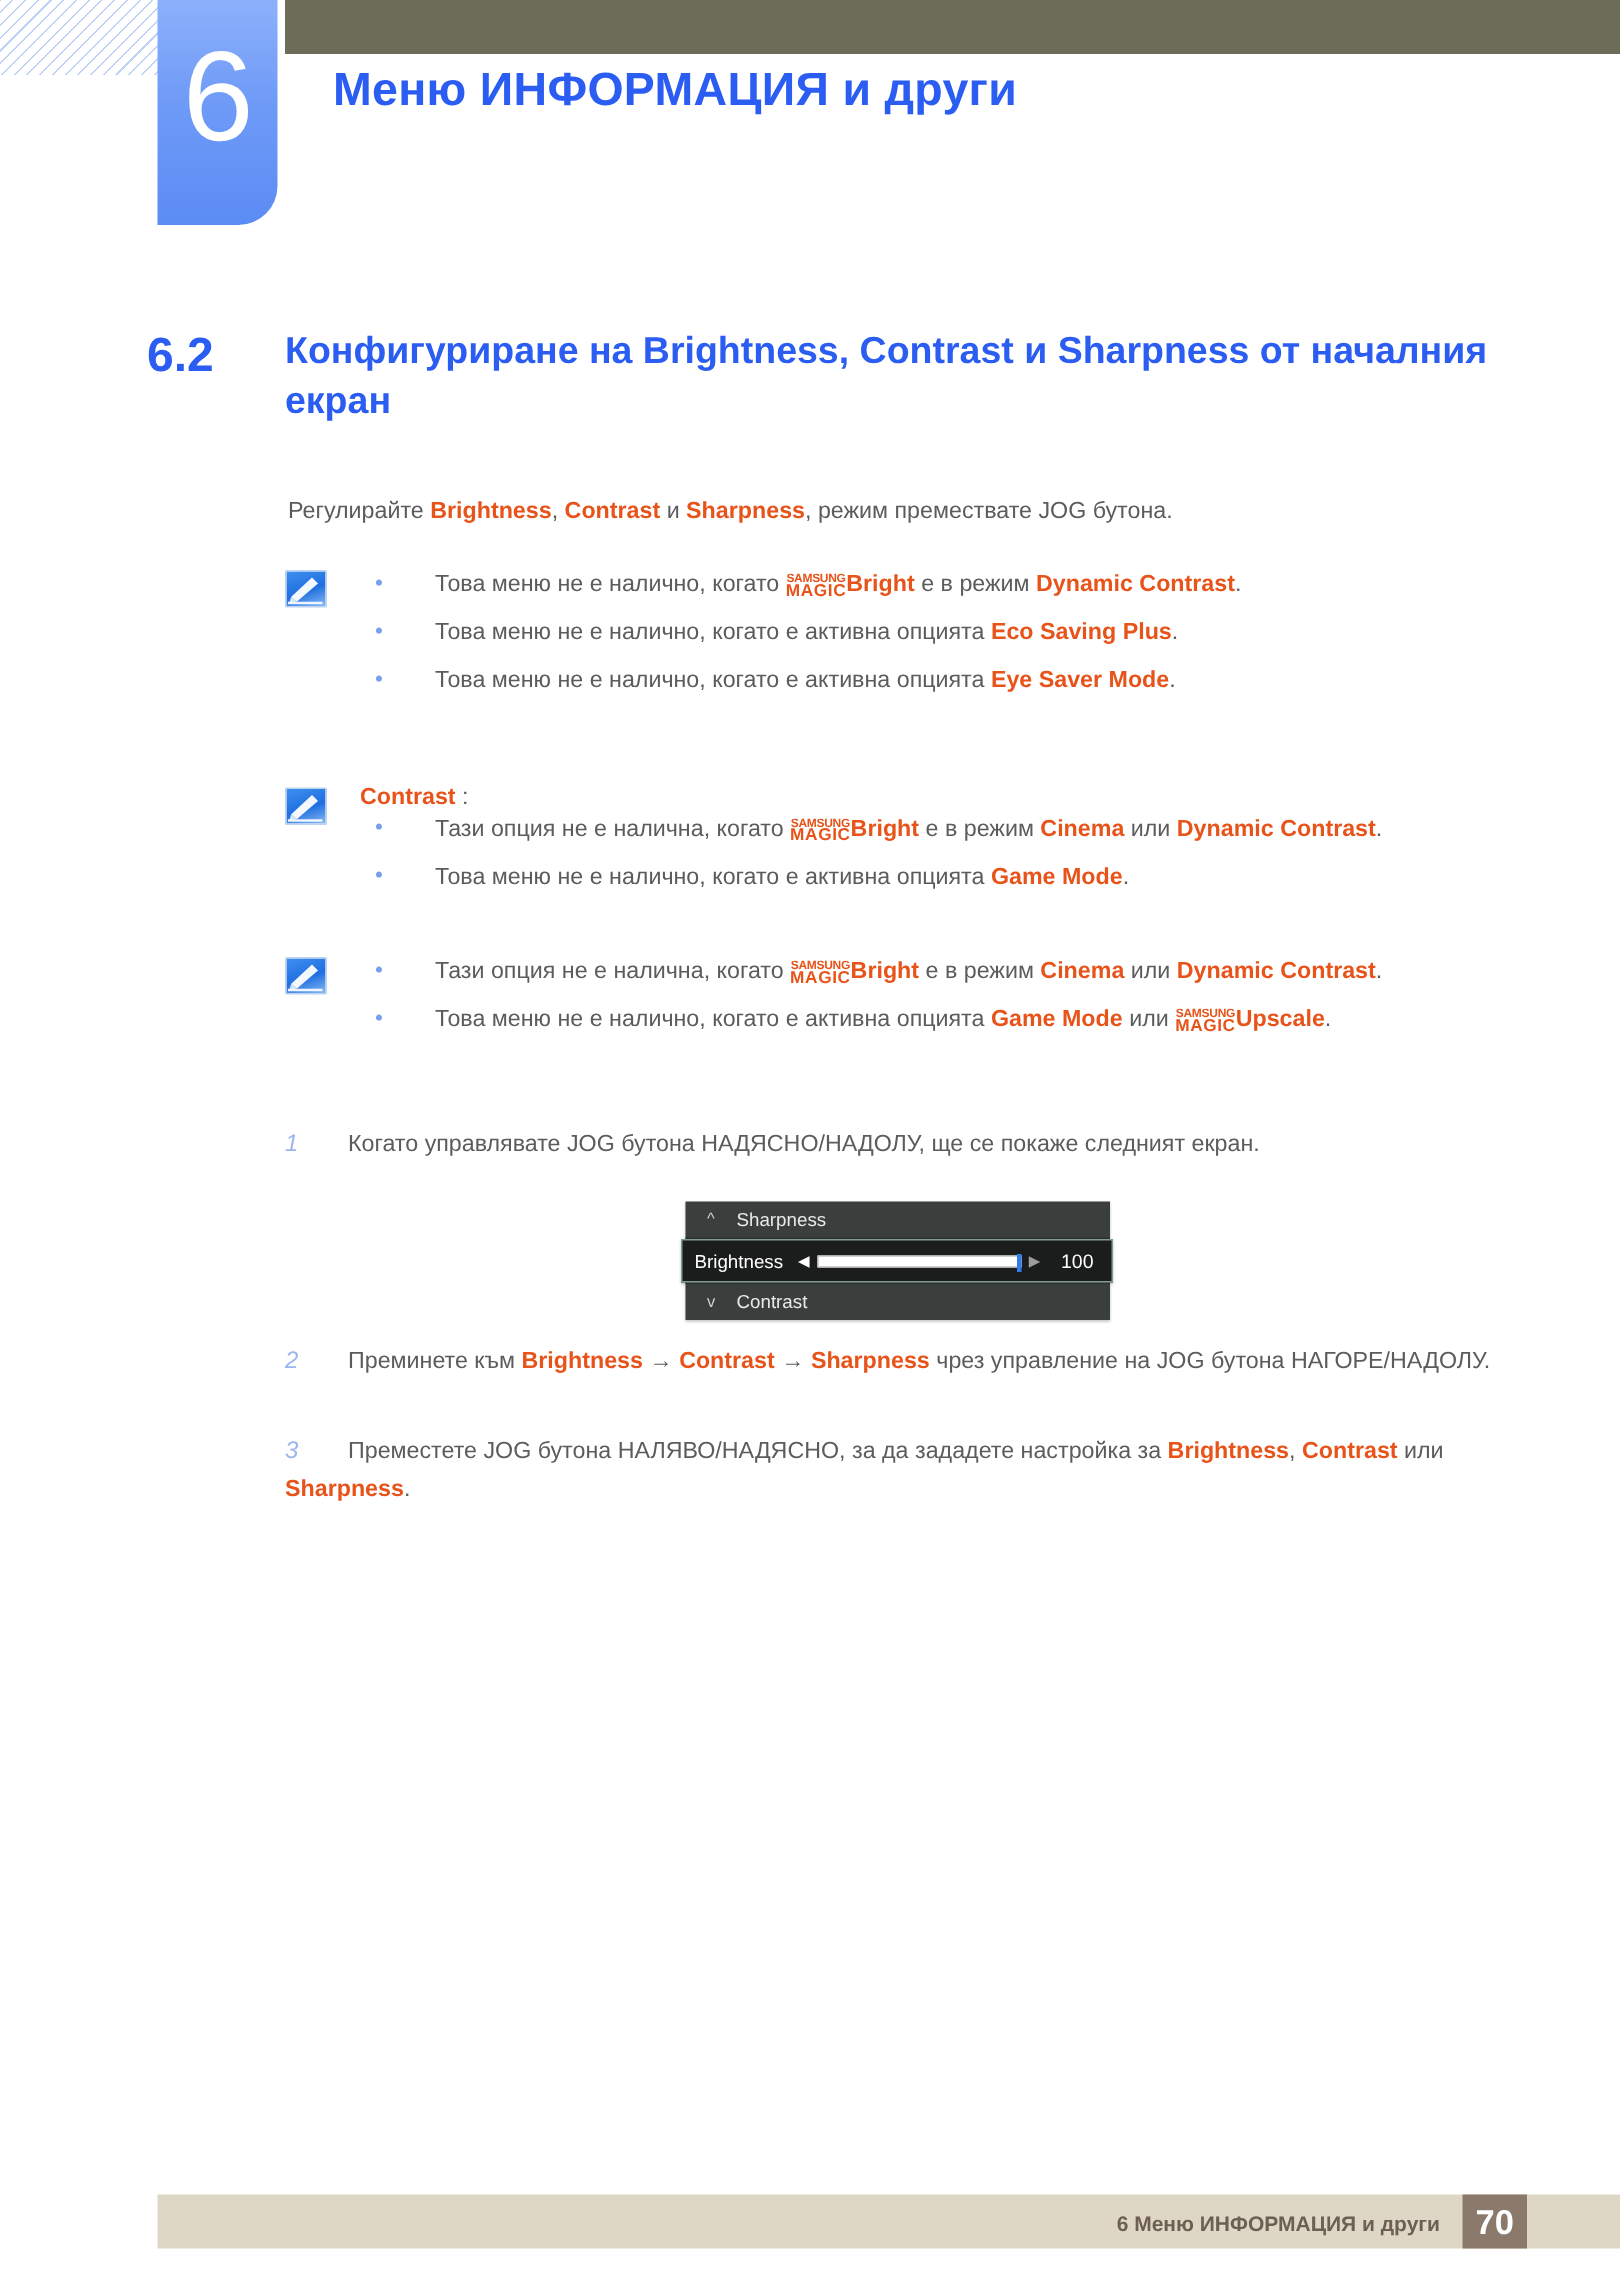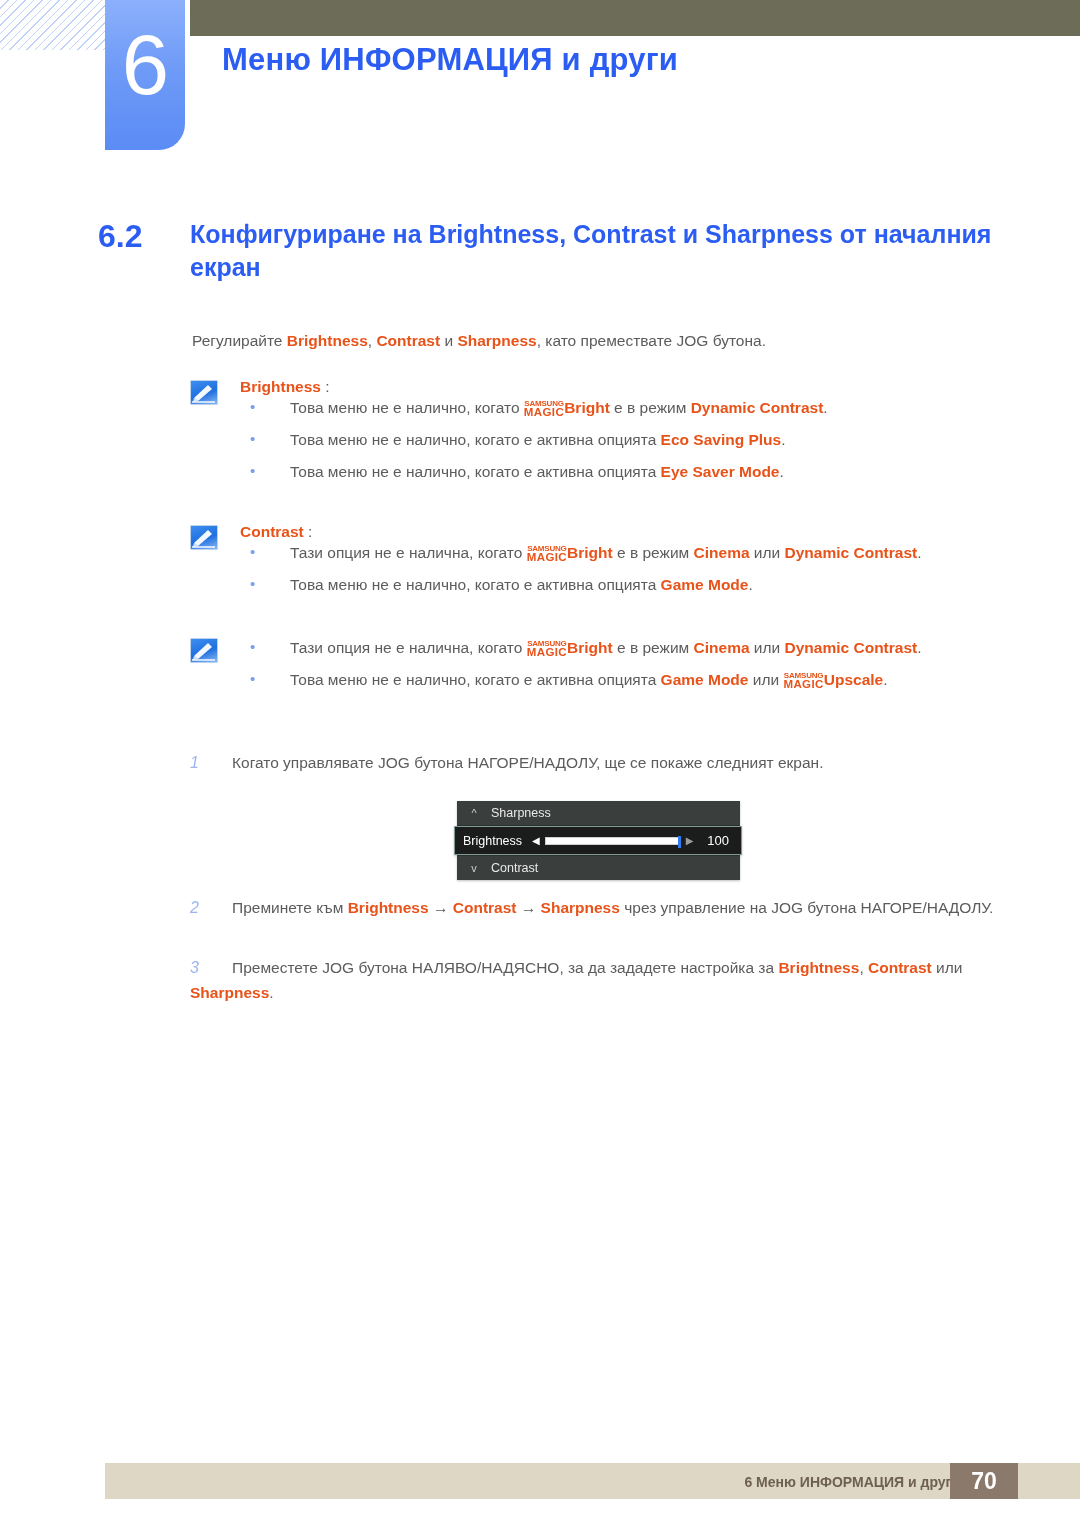--- a/index.html
+++ b/index.html
@@ -157,21 +157,21 @@
     position:absolute; left:105px; bottom:28px; width:975px; height:36px;
     background:#ded7c5;
   }
   .footer-text{
     position:absolute; right:120px; bottom:37px;
     color:#6d5f52; font-size:14px; font-weight:bold;
     white-space:nowrap;
   }
   .page-box{
     position:absolute; right:62px; bottom:28px;
-    width:68px; height:36px; background:#8b7a6b;
+    width:43px; height:36px; background:#8b7a6b;
     color:#ffffff; font-size:23px; font-weight:bold;
     display:flex; align-items:center; justify-content:center;
   }
 </style>
 </head>
 <body>
 
 <div class="hatch"></div>
 <div class="olive-bar"></div>
 
@@ -179,34 +179,31 @@
   <span class="chapter-num">6</span>
 </div>
 <div class="chapter-title">Меню ИНФОРМАЦИЯ и други</div>
 
 <div class="section-head">
   <span class="sec-num">6.2</span>
   <span class="sec-title">Конфигуриране на Brightness, Contrast и Sharpness от началния екран</span>
 </div>
 
 <div class="intro">
-  <span>Регулирайте </span><b class="hl">Brightness</b><span>, </span><b class="hl">Contrast</b><span> и </span><b class="hl">Sharpness</b><span>, като премествате JOG бутона.</span>
+  <span>Регулирайте </span><b class="hl">Brightness</b><span>, </span><b class="hl">Contrast</b><span> и </span><b class="hl">Sharpness</b><span>, режим премествате JOG бутона.</span>
 </div>
 
 <div class="note-block" style="top:378px;">
   <span class="note-icon">
     <svg width="26" height="23" viewBox="0 0 26 23">
       <path d="M3 17 L17 4 L21 8 L7 20 Z" fill="#ffffff" opacity=".95"></path>
       <path d="M3 17 L7 20 L2 21 Z" fill="#ffffff" opacity=".8"></path>
       <path d="M1 21 L24 21" stroke="#ffffff" stroke-width="1.6" opacity=".9"></path>
     </svg>
   </span>
-  <div class="note-title">
-    <span>Brightness</span><span class="plain"> :</span>
-  </div>
   <ul class="bullets">
     <li>
       <span>Това меню не е налично, когато </span><span class="smagic"><span class="s1">SAMSUNG</span><span class="s2">MAGIC</span></span><b class="hl">Bright</b><span> е в режим </span><b class="hl">Dynamic Contrast</b><span>.</span>
     </li>
     <li>
       <span>Това меню не е налично, когато е активна опцията </span><b class="hl">Eco Saving Plus</b><span>.</span>
     </li>
     <li>
       <span>Това меню не е налично, когато е активна опцията </span><b class="hl">Eye Saver Mode</b><span>.</span>
     </li>
@@ -247,21 +244,21 @@
       <span>Тази опция не е налична, когато </span><span class="smagic"><span class="s1">SAMSUNG</span><span class="s2">MAGIC</span></span><b class="hl">Bright</b><span> е в режим </span><b class="hl">Cinema</b><span> или </span><b class="hl">Dynamic Contrast</b><span>.</span>
     </li>
     <li>
       <span>Това меню не е налично, когато е активна опцията </span><b class="hl">Game Mode</b><span> или </span><span class="smagic"><span class="s1">SAMSUNG</span><span class="s2">MAGIC</span></span><b class="hl">Upscale</b><span>.</span>
     </li>
   </ul>
 </div>
 
 <div class="step" style="top:750px;">
   <span class="n">1</span>
-  <span class="txt">Когато управлявате JOG бутона НАГОРЕ/НАДОЛУ, ще се покаже следният екран.</span>
+  <span class="txt">Когато управлявате JOG бутона НАДЯСНО/НАДОЛУ, ще се покаже следният екран.</span>
 </div>
 
 <div class="osd">
   <div class="osd-row top">
     <span class="osd-chev">^</span>
     <span class="osd-label">Sharpness</span>
   </div>
 
   <div class="osd-sel">
     <span class="sel-label">Brightness</span>

